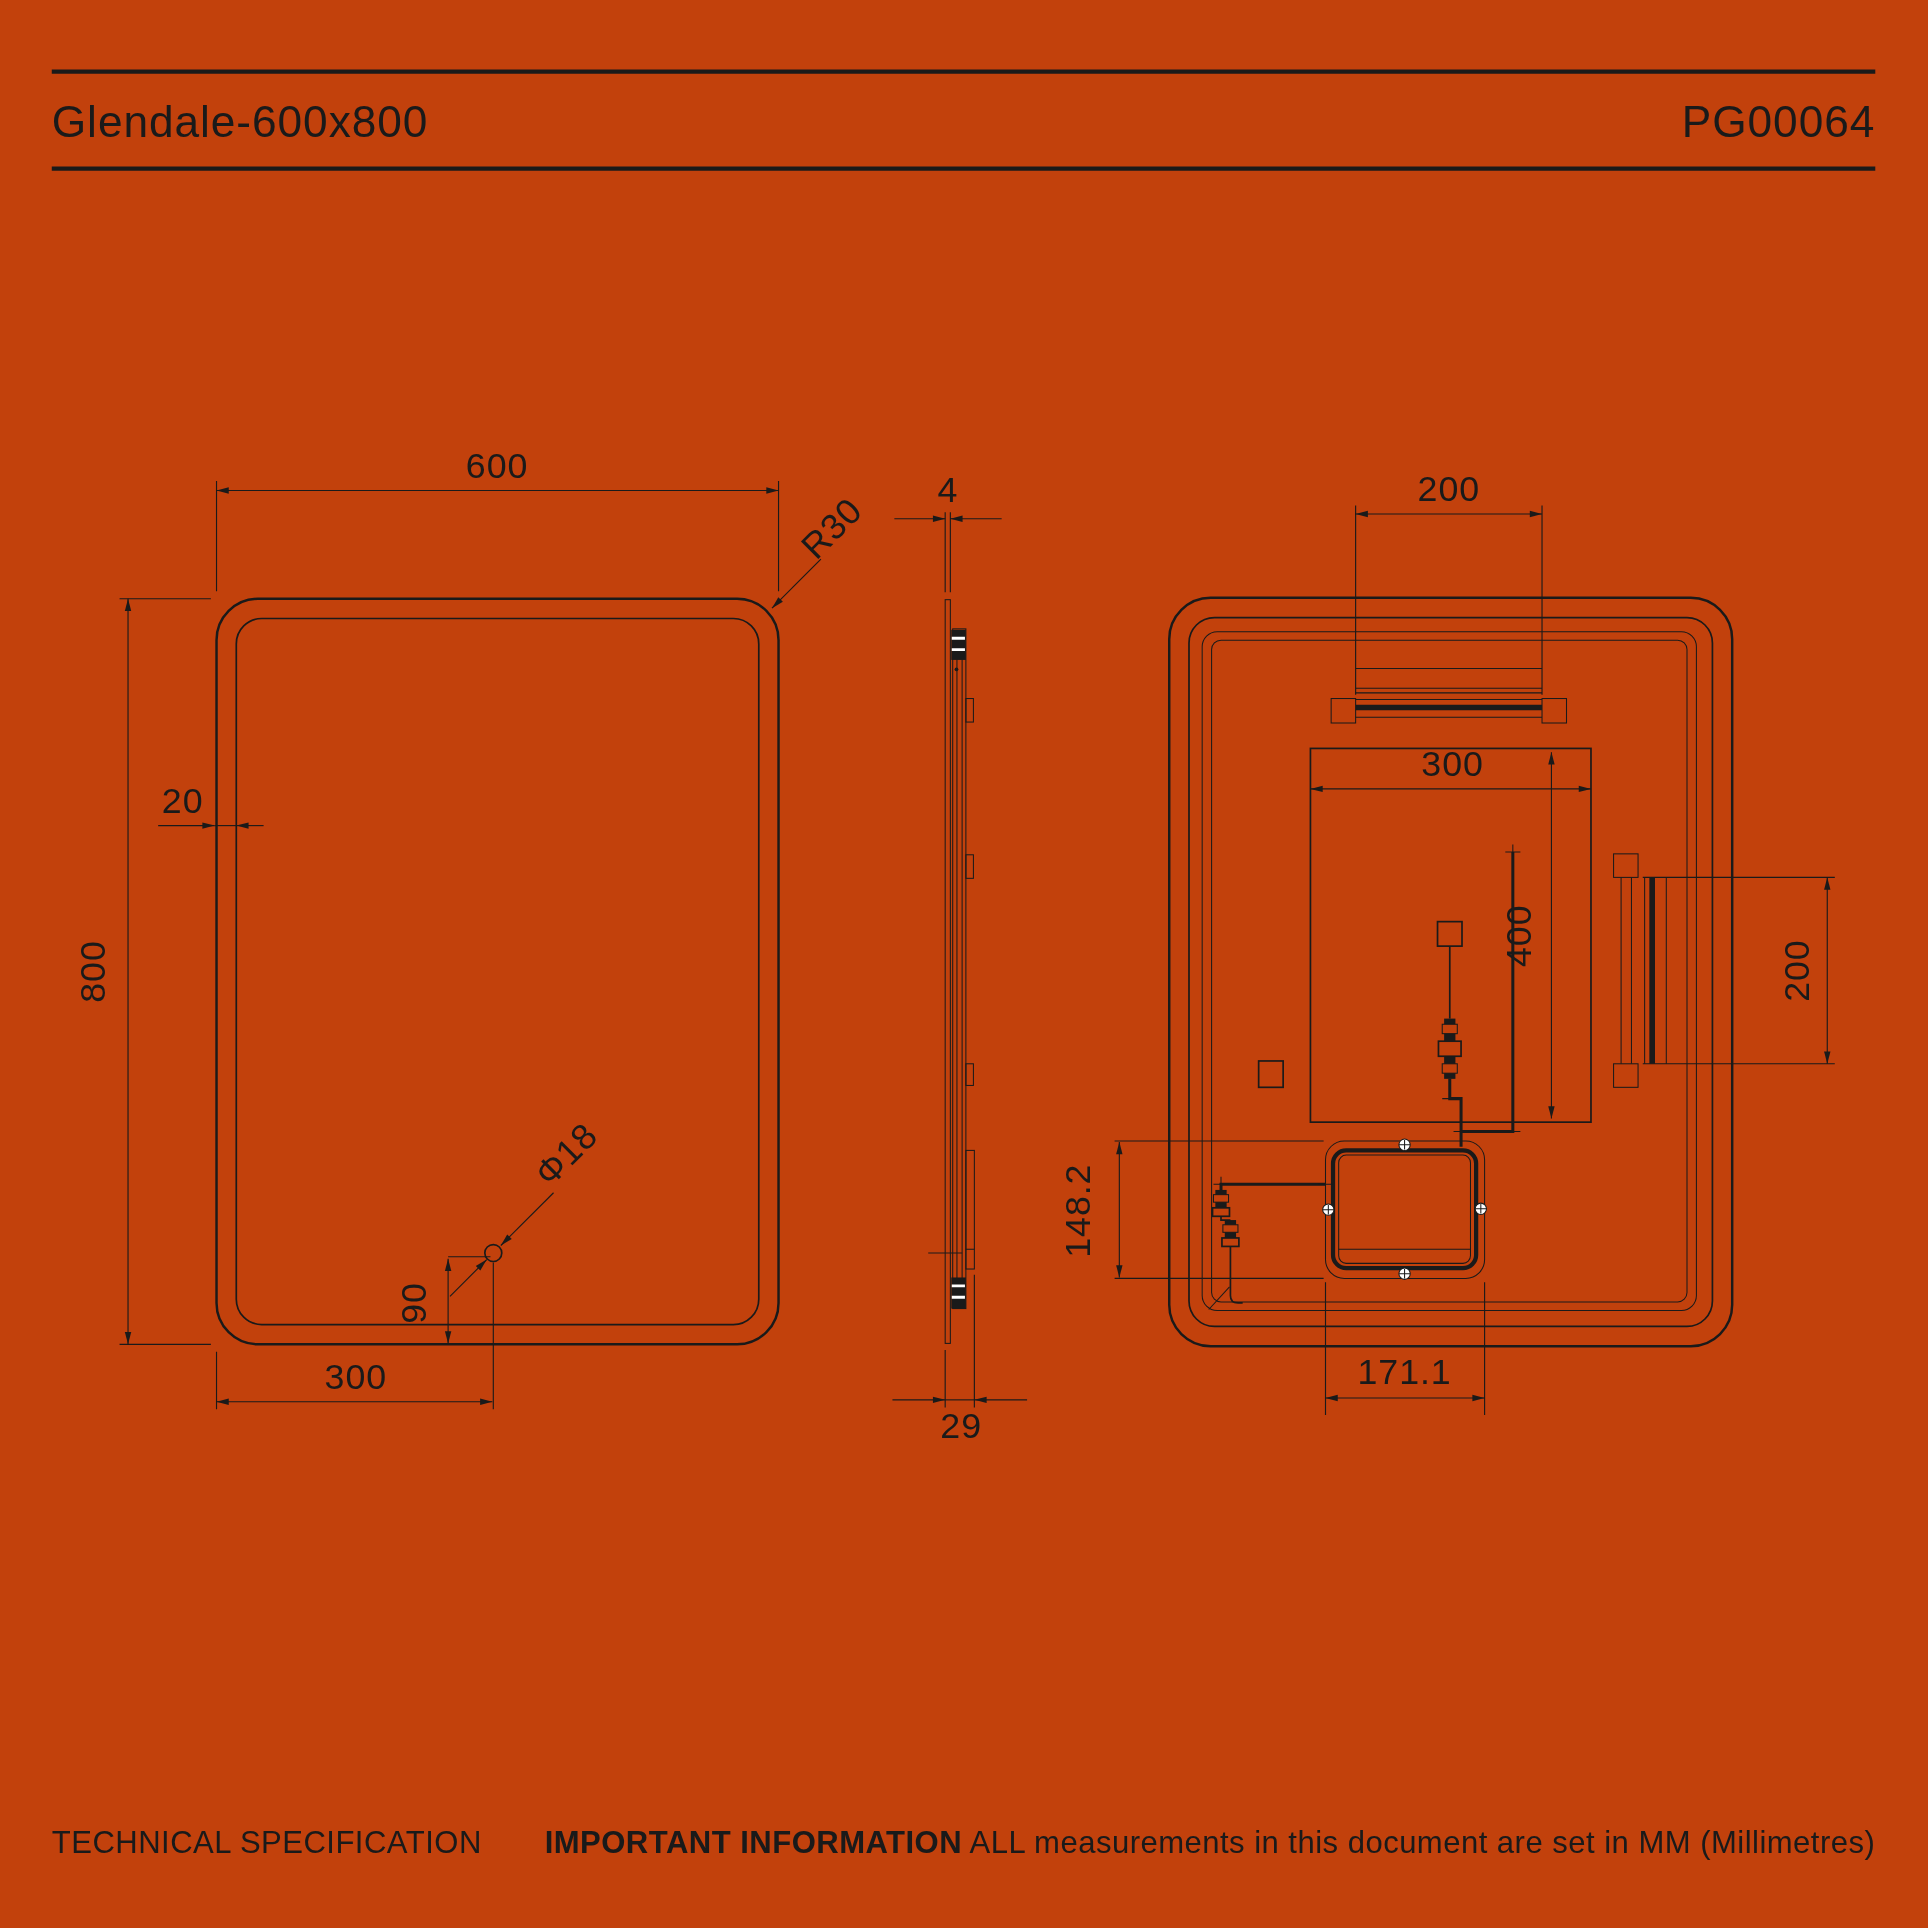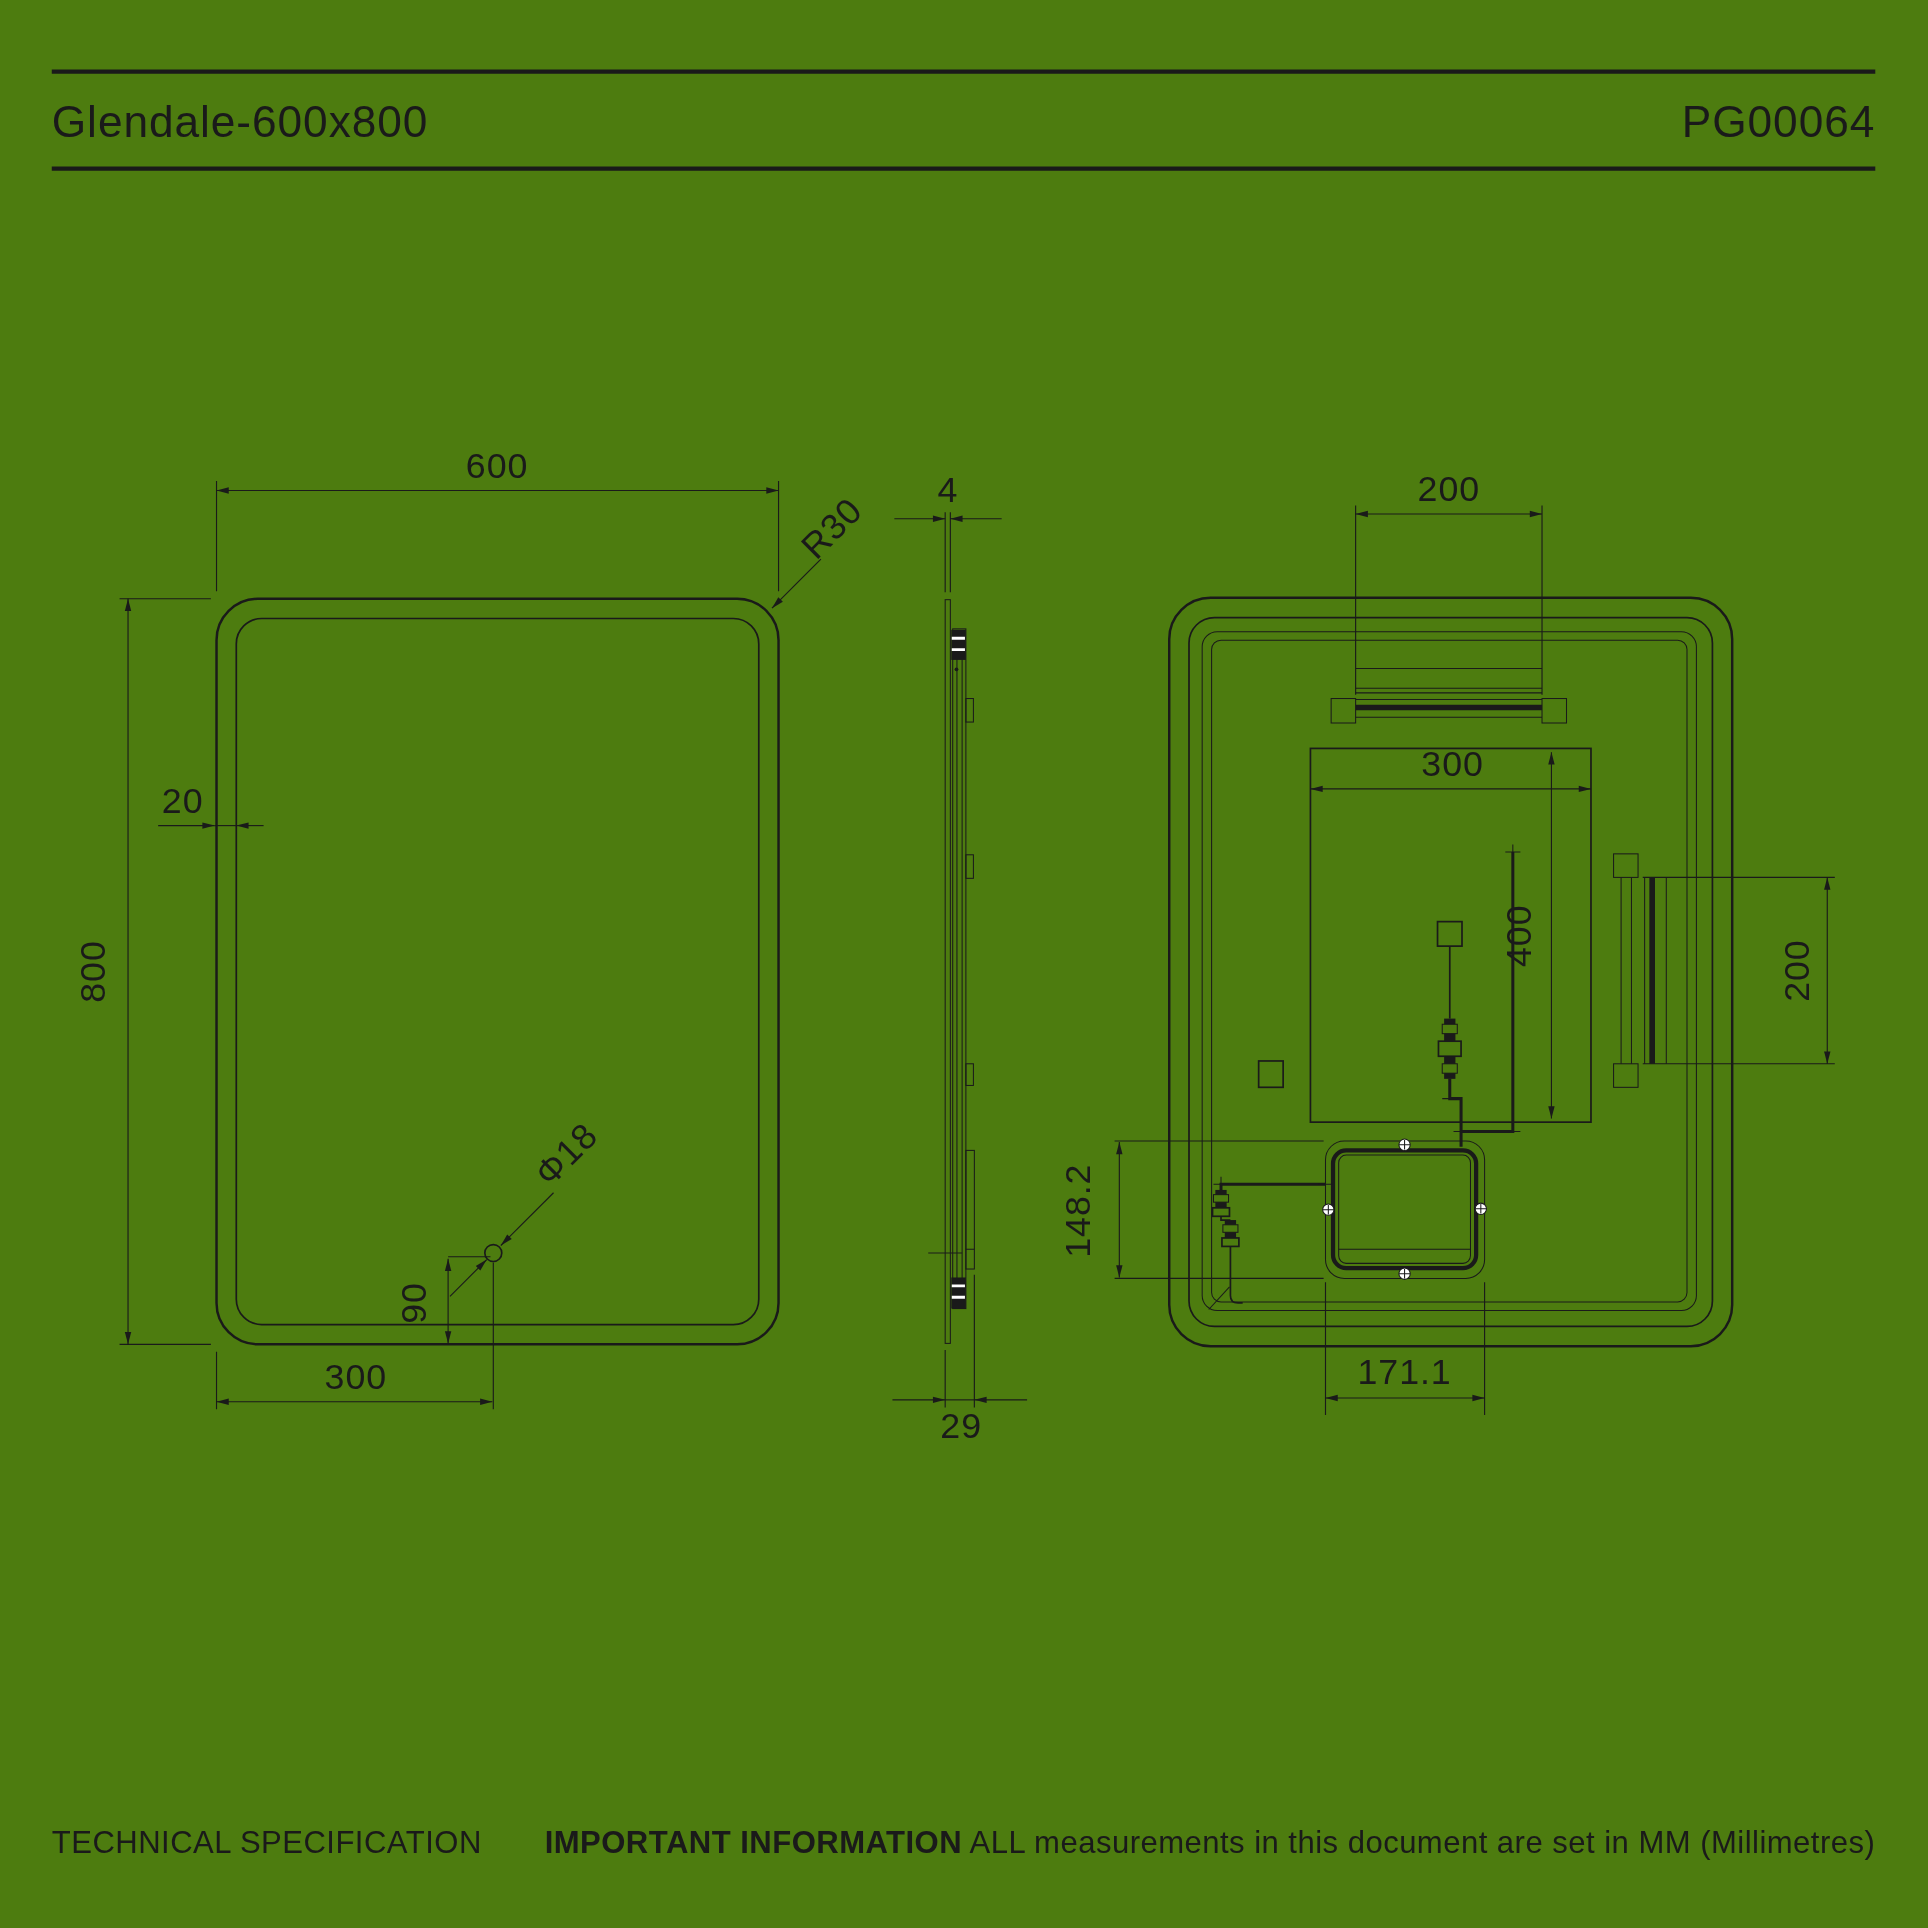--- a/index.html
+++ b/index.html
@@ -1,16 +1,16 @@
 <!DOCTYPE html>
 <html style="font-size:15px"><head>
 <meta charset="utf-8">
 <style>
   html,body{margin:0;padding:0;background:#ffffff;}
-  .page{width:1928px;height:1928px;position:relative;background:#4d7c0f;}
+  .page{width:1928px;height:1928px;position:relative;background:#c2410c;}
   svg{display:block;font-family:"Liberation Sans", sans-serif;}
   text{fill:#1a1a1a;}
   .t-title{font-size:47px;letter-spacing:1px;}
   .t-dim{font-size:38px;letter-spacing:1px;}
   .t-foot{font-size:33px;letter-spacing:0.5px;}
   .ln{stroke:#1a1a1a;fill:none;}
   .thin{stroke-width:1.1;}
   .med{stroke-width:1.8;}
   .thick{stroke-width:2.6;}
   .wire{stroke-width:3.2;}

